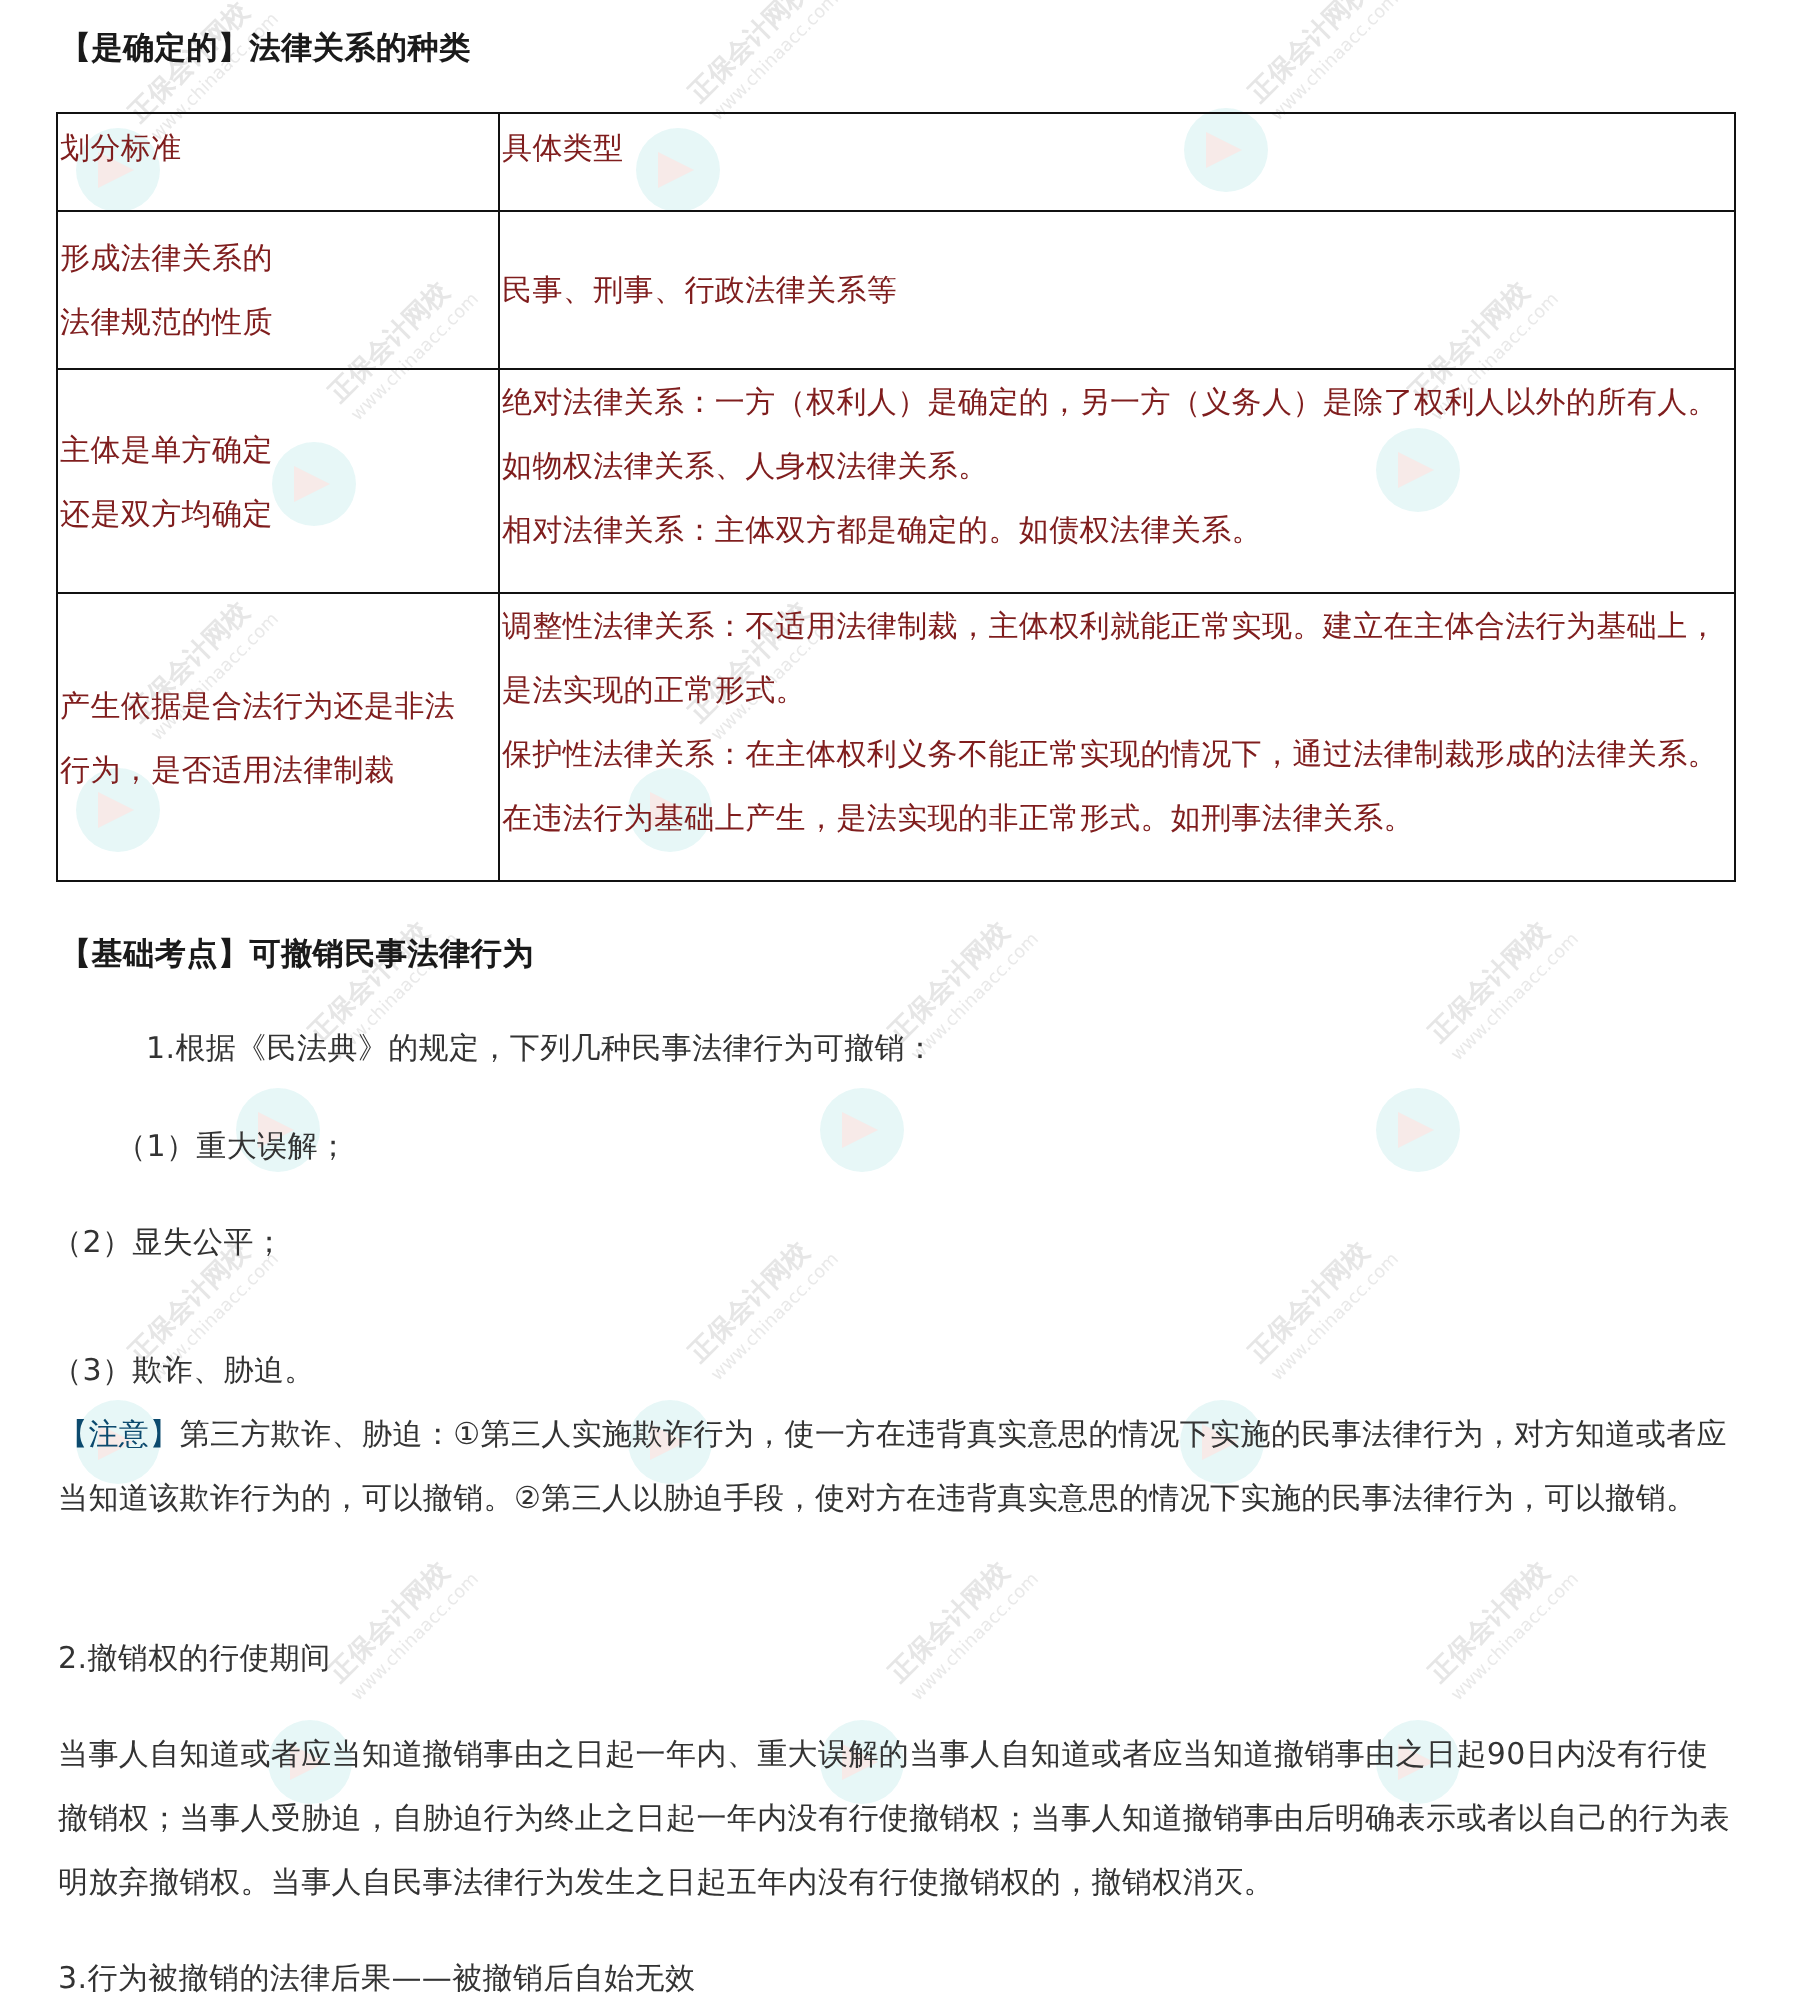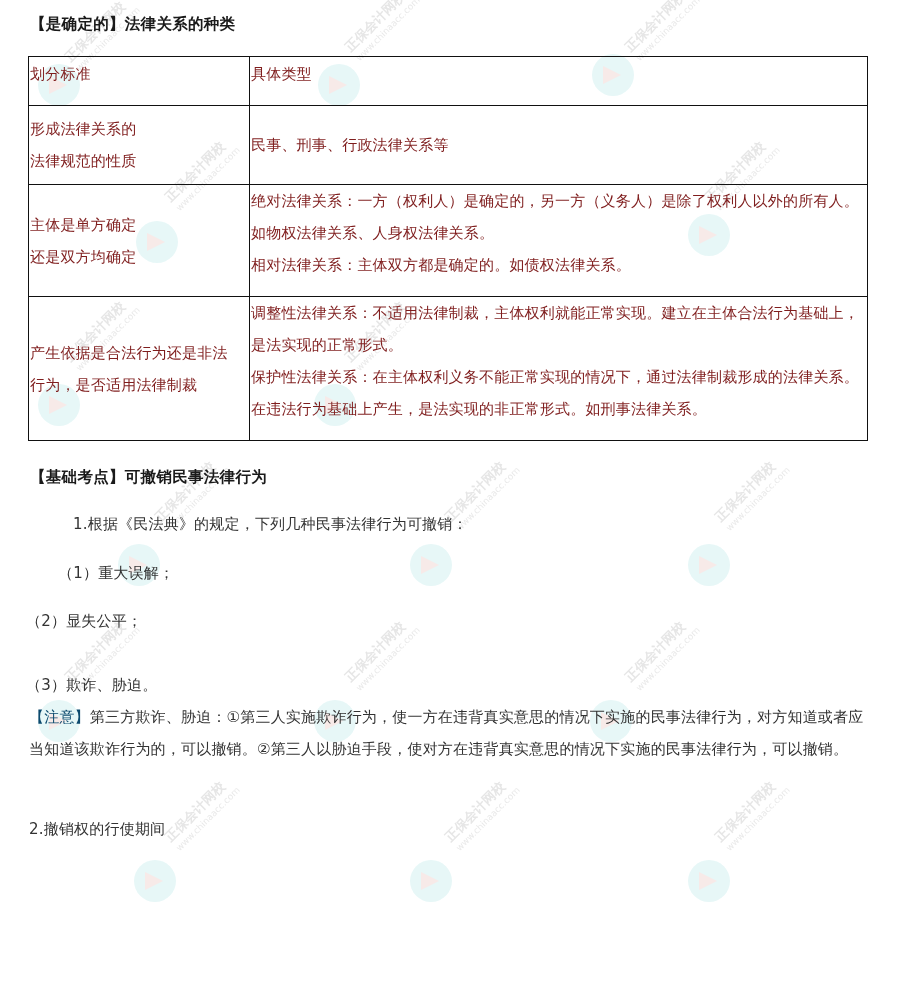--- a/index.html
+++ b/index.html
@@ -143,14 +143,16 @@
   <div class="para" style="top:508px;margin-left:44px;">1.根据《民法典》的规定，下列几种民事法律行为可撤销：</div>
   <div class="para" style="top:557px;left:26px;margin-left:32px;">（1）重大误解；</div>
   <div class="para" style="top:605px;left:26px;">（2）显失公平；</div>
   <div class="para" style="top:653px;left:26px;margin-top:16px;">（3）欺诈、胁迫。</div>
 
   <div class="para" style="top:701px;">
     <span class="bracket">【注意】</span><span>第三方欺诈、胁迫：①第三人实施欺诈行为，使一方在违背真实意思的情况下实施的民事法律行为，对方知道或者应当知道该欺诈行为的，可以撤销。②第三人以胁迫手段，使对方在违背真实意思的情况下实施的民事法律行为，可以撤销。</span>
   </div>
 
   <div class="para" style="top:813px;">2.撤销权的行使期间</div>
+  <div class="para" style="top:861px;">当事人自知道或者应当知道撤销事由之日起一年内、重大误解的当事人自知道或者应当知道撤销事由之日起90日内没有行使撤销权；当事人受胁迫，自胁迫行为终止之日起一年内没有行使撤销权；当事人知道撤销事由后明确表示或者以自己的行为表明放弃撤销权。当事人自民事法律行为发生之日起五年内没有行使撤销权的，撤销权消灭。</div>
+  <div class="para" style="top:973px;">3.行为被撤销的法律后果——被撤销后自始无效</div>
 
 </div>
 
 </body></html>

